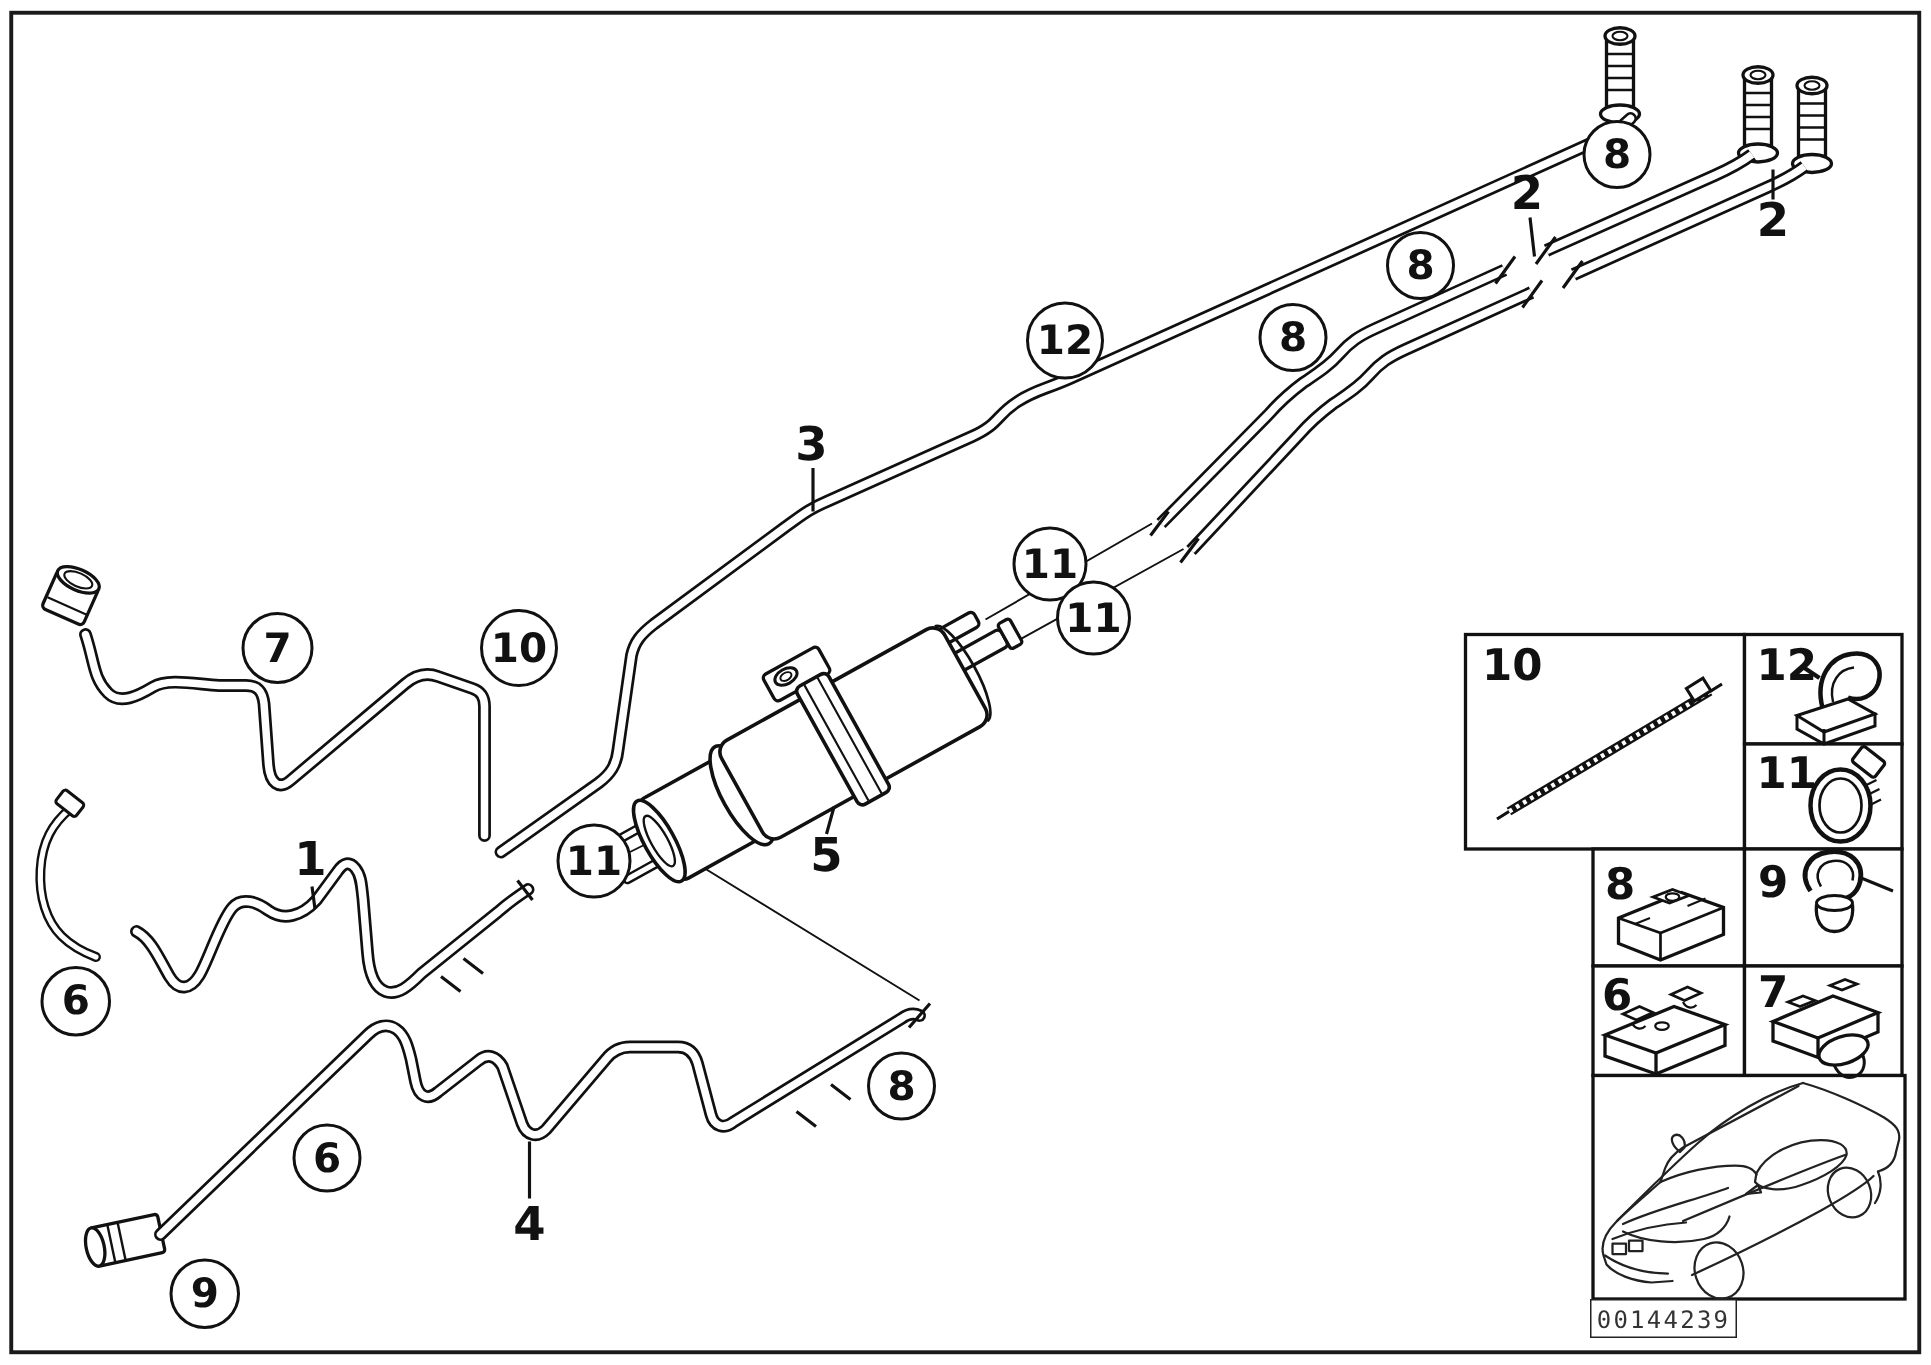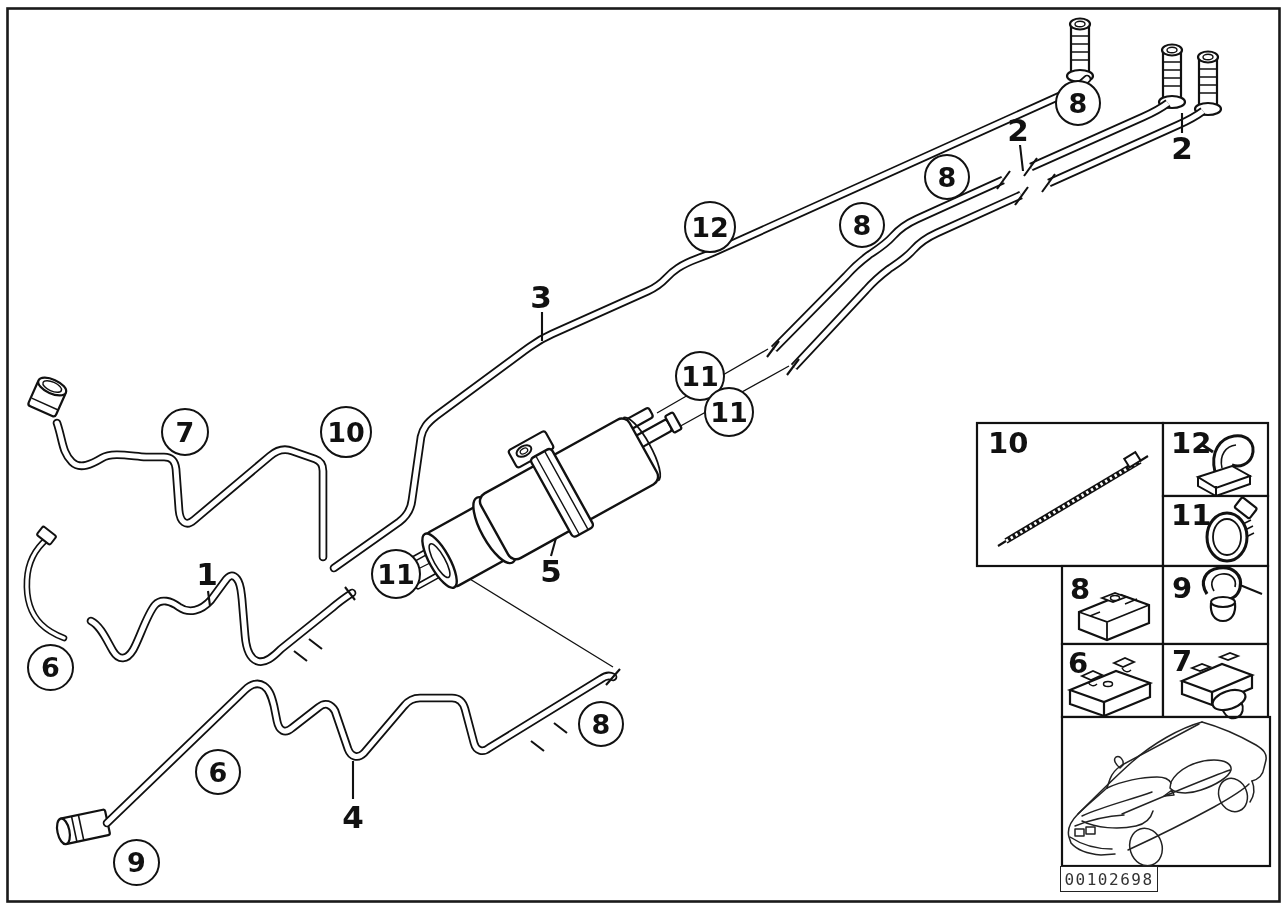--- a/index.html
+++ b/index.html
@@ -269,16 +269,16 @@
 
 <div class="legnum" style="left:988px;top:429px;">10</div>
 <div class="legnum" style="left:1171px;top:429px;">12</div>
 <div class="legnum" style="left:1171px;top:501px;">11</div>
 <div class="legnum" style="left:1070px;top:575px;">8</div>
 <div class="legnum" style="left:1172px;top:574px;">9</div>
 <div class="legnum" style="left:1068px;top:649px;">6</div>
 <div class="legnum" style="left:1172px;top:647px;">7</div>
 
 <div class="idbox">
-  <span>00102698</span>
+  <span>00144239</span>
 </div>
 
 </div>
 
 </body></html>

